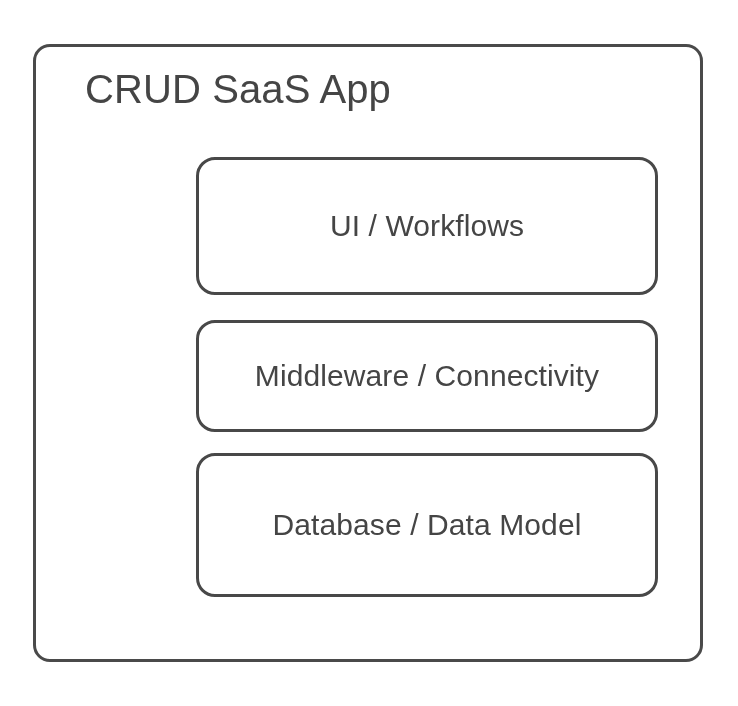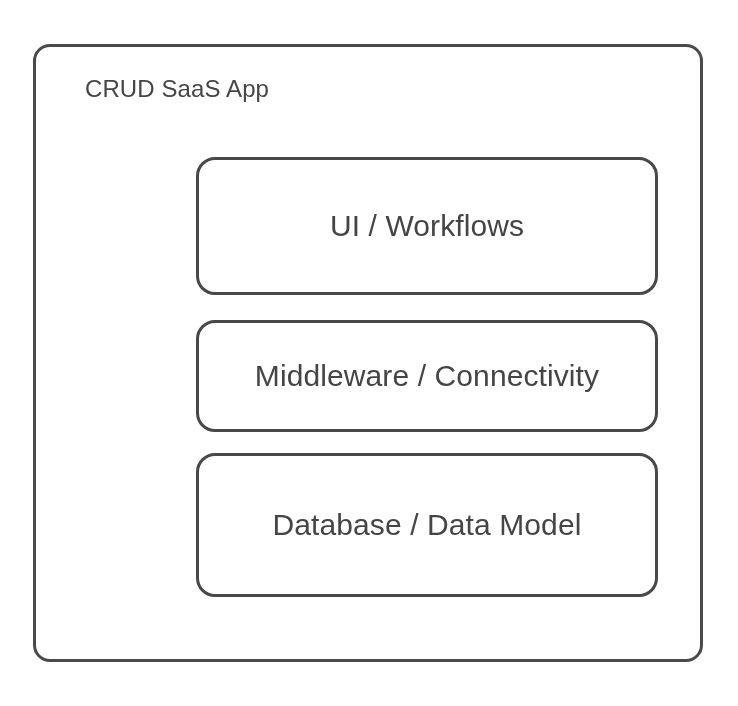--- a/index.html
+++ b/index.html
@@ -31,21 +31,21 @@
     box-sizing: border-box;
     border: 3px solid #4a4a4a;
     border-radius: 17px;
     background: #ffffff;
   }
 
   .outer-title {
     position: absolute;
     left: 49px;
     top: 25px;
-    font-size: 24px;
+    font-size: 40px;
     line-height: 34px;
     color: #454545;
     letter-spacing: 0.1px;
     white-space: nowrap;
   }
 
   
   .layer-stack {
     position: absolute;
     left: 160px;

